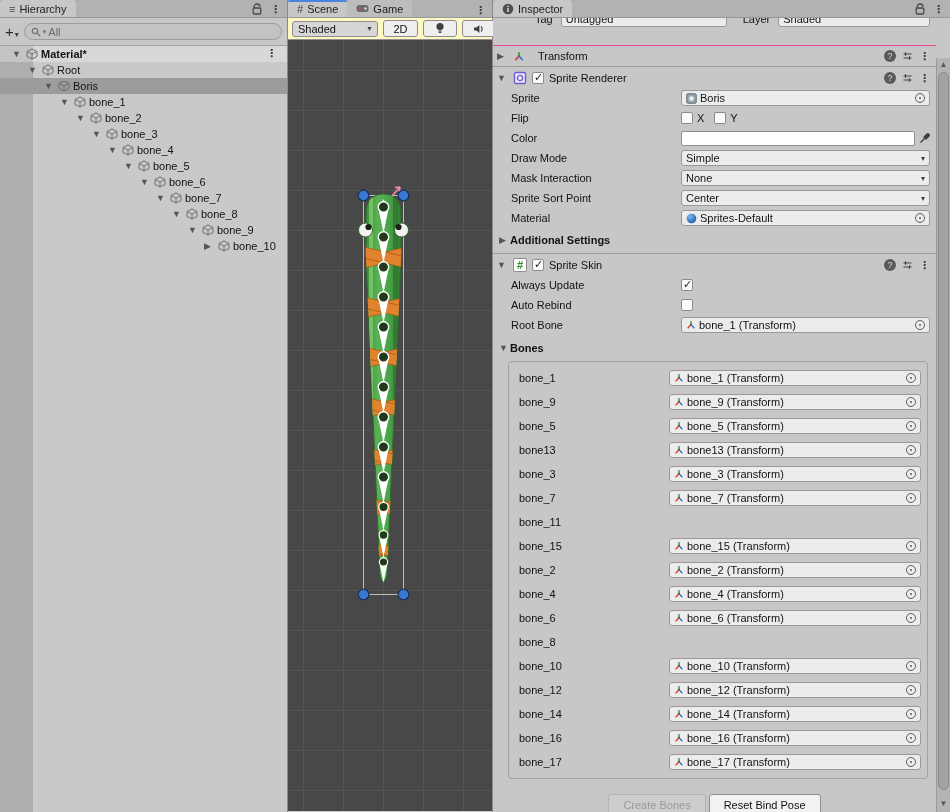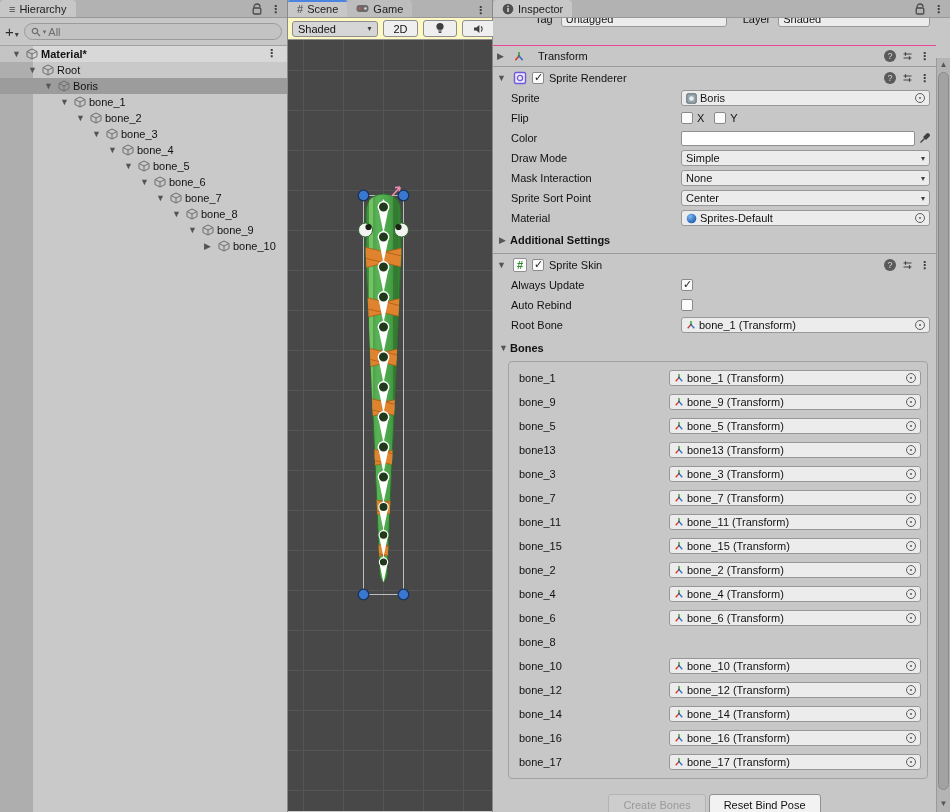--- a/index.html
+++ b/index.html
@@ -600,27 +600,20 @@
             <div class="field val">
               <svg class="icon-svg" width="10" height="10" viewBox="0 0 10 10">
                 <use href="#triaxis"></use>
               </svg>
               <span>bone_7 (Transform)</span>
               <span class="picker"></span>
             </div>
           </div>
           <div class="bone-row">
             <span class="lbl">bone_11</span>
-            <div class="field val">
-              <svg class="icon-svg" width="10" height="10" viewBox="0 0 10 10">
-                <use href="#triaxis"></use>
-              </svg>
-              <span>bone_11 (Transform)</span>
-              <span class="picker"></span>
-            </div>
           </div>
           <div class="bone-row">
             <span class="lbl">bone_15</span>
             <div class="field val">
               <svg class="icon-svg" width="10" height="10" viewBox="0 0 10 10">
                 <use href="#triaxis"></use>
               </svg>
               <span>bone_15 (Transform)</span>
               <span class="picker"></span>
             </div>

